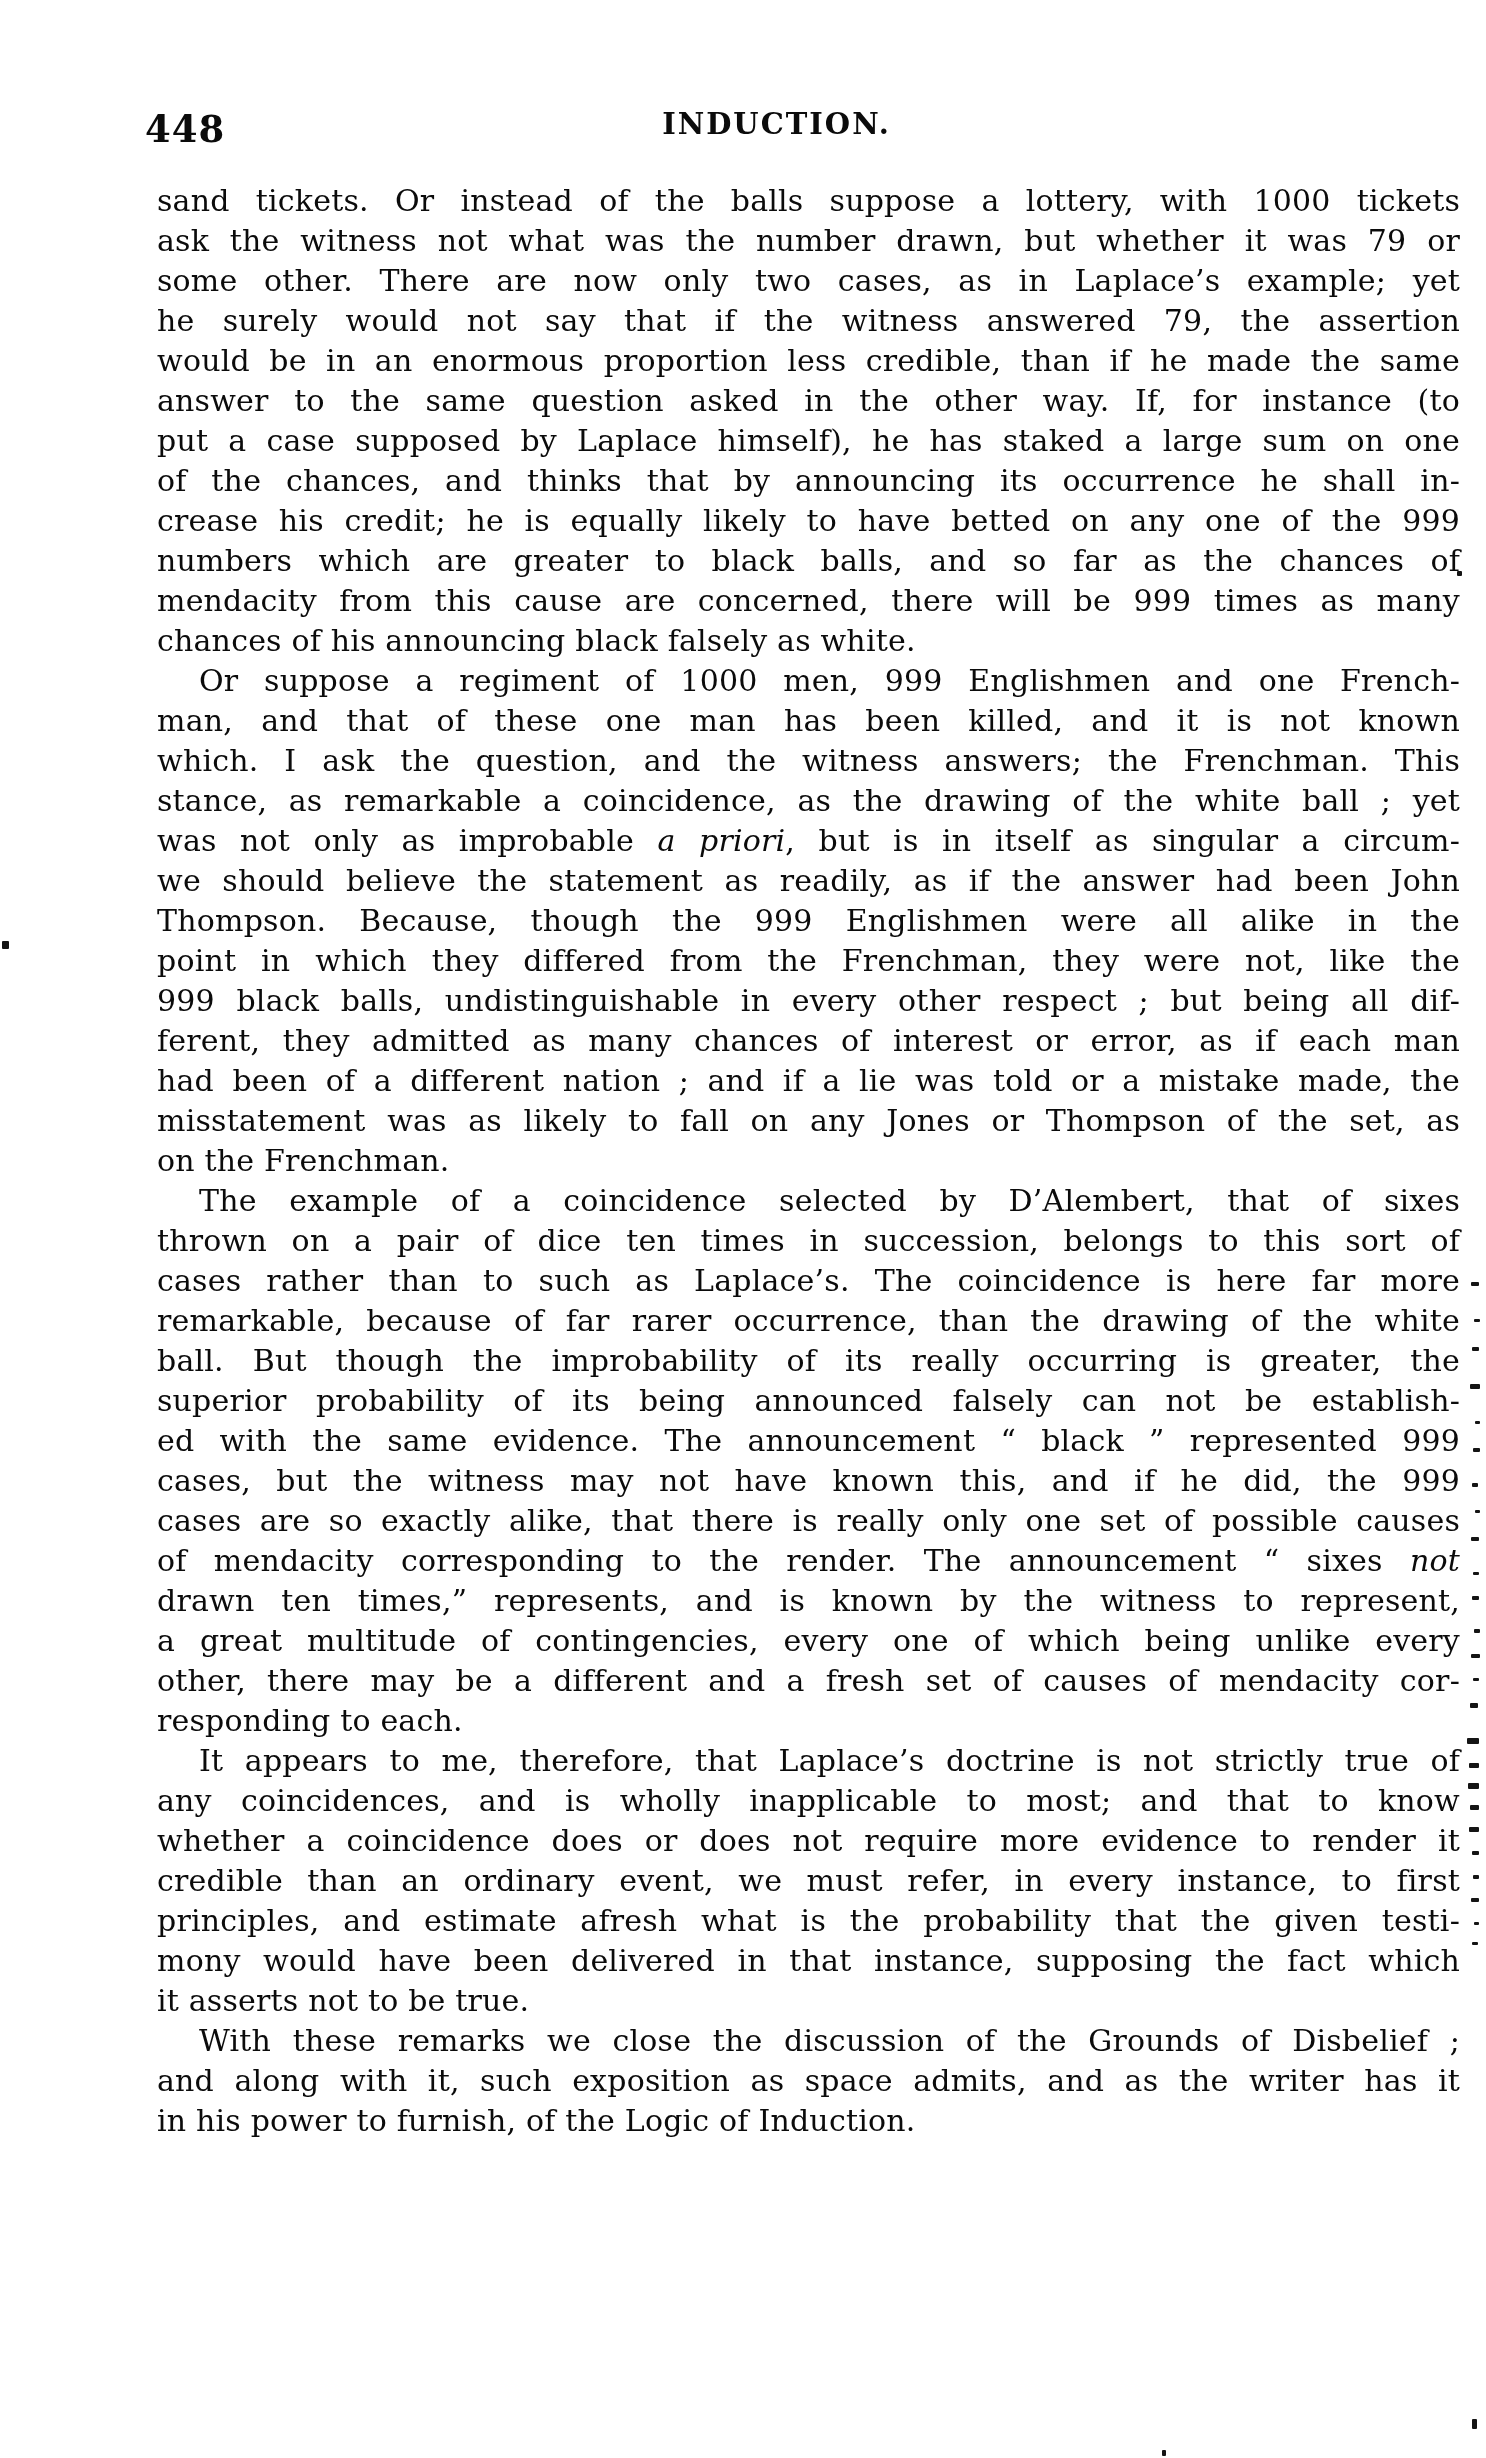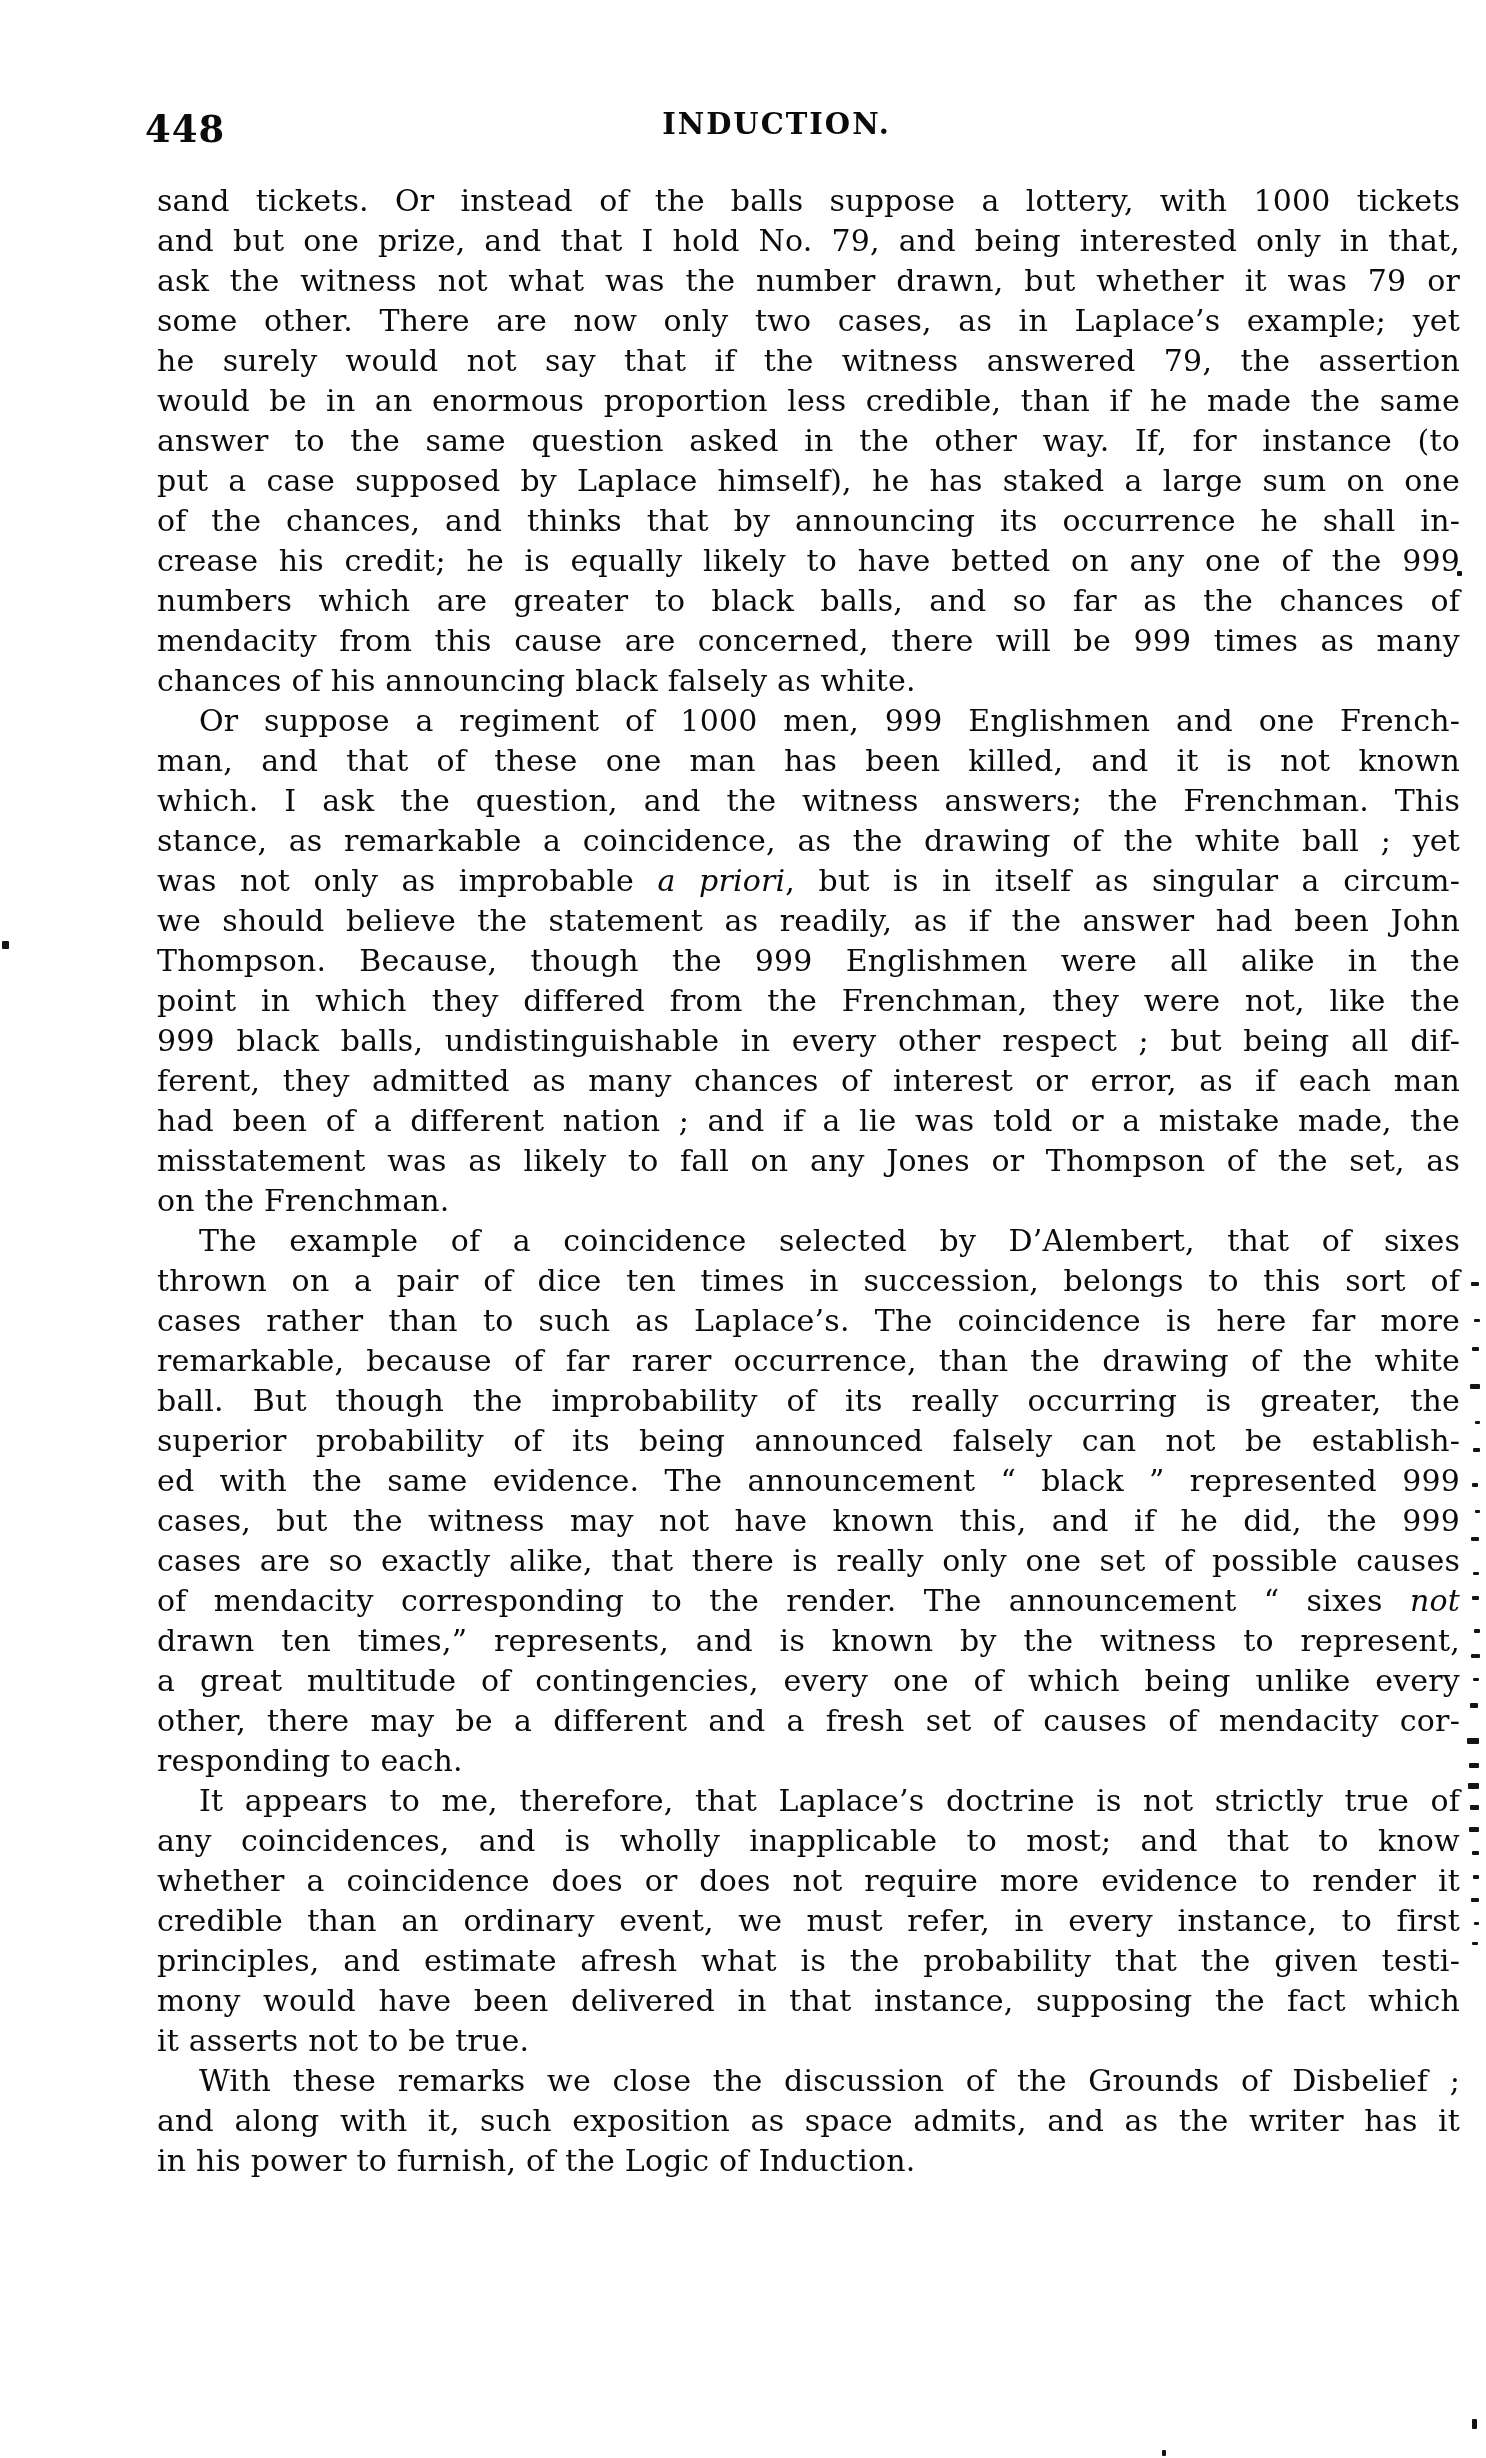--- a/index.html
+++ b/index.html
@@ -83,21 +83,20 @@
 <div class="page">
 
   <div class="running-head">
     <div class="running-title">INDUCTION.</div>
     <div class="page-number">448</div>
   </div>
 
   <div class="text-block">
       <div class="paragraph">
         <div class="line"><span>sand tickets.  Or instead of the balls suppose a lottery, with 1000 tickets</span></div>
-        <div class="line"><span>and but one prize, and that I hold No. 79, and being interested only in that,</span></div>
         <div class="line"><span>ask the witness not what was the number drawn, but whether it was 79 or</span></div>
         <div class="line"><span>some other.  There are now only two cases, as in Laplace’s example; yet</span></div>
         <div class="line"><span>he surely would not say that if the witness answered 79, the assertion</span></div>
         <div class="line"><span>would be in an enormous proportion less credible, than if he made the same</span></div>
         <div class="line"><span>answer to the same question asked in the other way.  If, for instance (to</span></div>
         <div class="line"><span>put a case supposed by Laplace himself), he has staked a large sum on one</span></div>
         <div class="line"><span>of the chances, and thinks that by announcing its occurrence he shall in-</span></div>
         <div class="line"><span>crease his credit; he is equally likely to have betted on any one of the 999</span></div>
         <div class="line"><span>numbers which are greater to black balls, and so far as the chances of</span></div>
         <div class="line"><span>mendacity from this cause are concerned, there will be 999 times as many</span></div>

